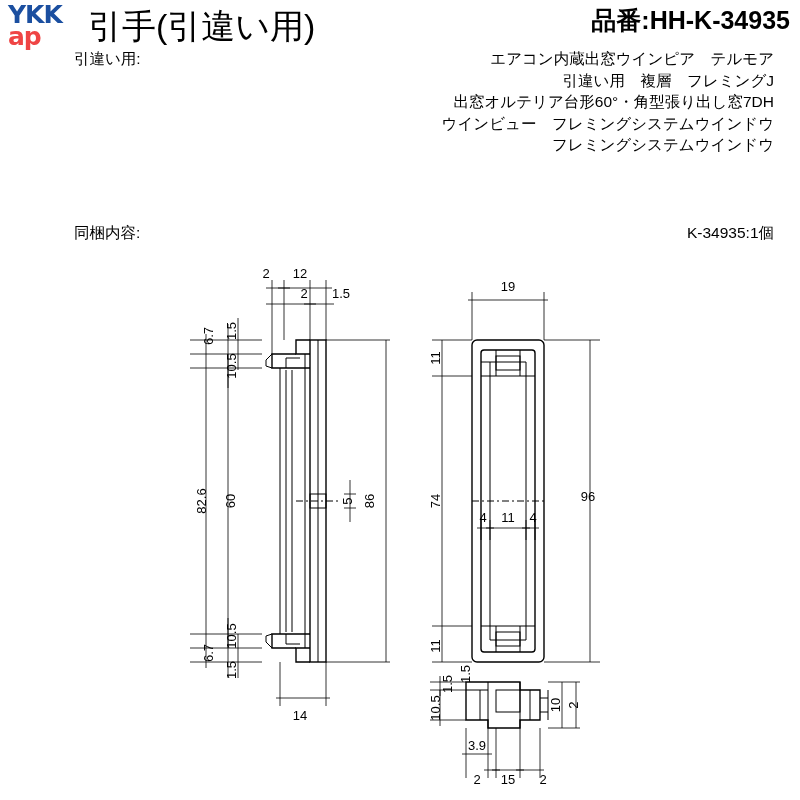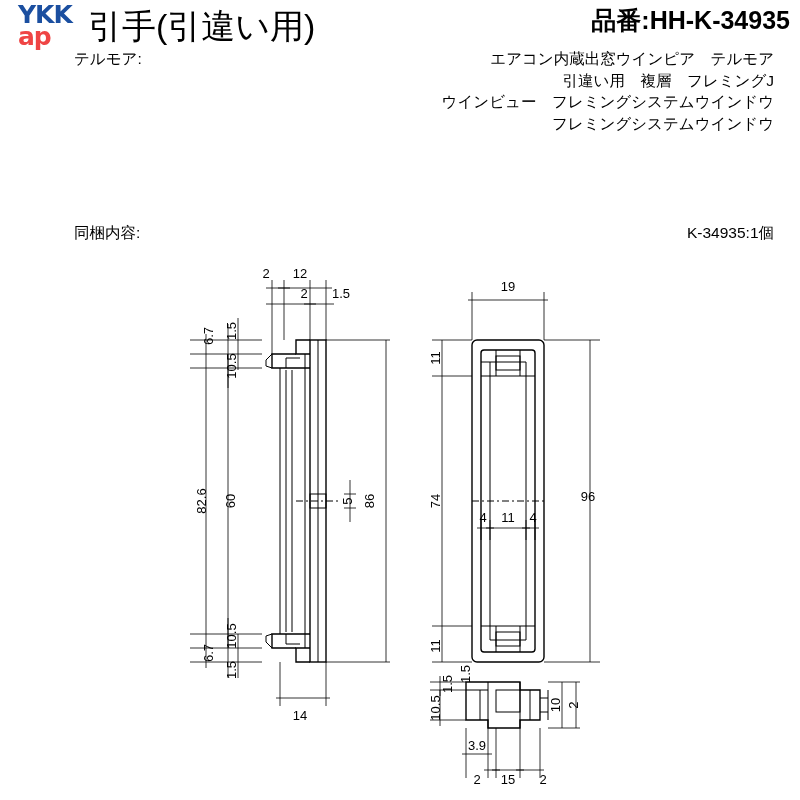--- a/index.html
+++ b/index.html
@@ -6,21 +6,21 @@
   body{
     width:800px;height:800px;
     background:#ffffff;
     font-family:"Liberation Sans","DejaVu Sans",sans-serif;
     color:#000;
     position:relative;
     overflow:hidden;
   }
   
   .logo{
-    position:absolute;left:8px;top:4px;width:66px;height:44px;margin-left:10px;
+    position:absolute;left:8px;top:4px;width:66px;height:44px;
   }
   .logo .ykk{
     font-family:"DejaVu Sans",sans-serif;
     font-weight:bold;font-size:25px;letter-spacing:-1px;
     color:#1b4fa0;line-height:22px;
   }
   .logo .ap{
     font-family:"DejaVu Sans",sans-serif;
     font-weight:bold;font-size:25px;letter-spacing:-1px;
     color:#ef4444;line-height:22px;
@@ -60,24 +60,25 @@
 
 <div class="logo">
   <div class="ykk">YKK</div>
   <div class="ap">ap</div>
 </div>
 <div class="title">引手(引違い用)</div>
 <div class="partno">品番:HH-K-34935</div>
 
 <div class="spec">
   <div class="spec-row">
-    <div class="spec-label">テルモア:</div>
+    <div class="spec-label">引違い用:</div>
     <div class="spec-vals">
       <div>エアコン内蔵出窓ウインピア　テルモア</div>
       <div>引違い用　複層　フレミングJ</div>
+      <div>出窓オルテリア台形60°・角型張り出し窓7DH</div>
       <div>ウインビュー　フレミングシステムウインドウ</div>
       <div>フレミングシステムウインドウ</div>
     </div>
   </div>
 </div>
 
 <div class="spec2">
   <div class="spec-row">
     <div class="spec-label">同梱内容:</div>
     <div class="spec-vals">K-34935:1個</div>

